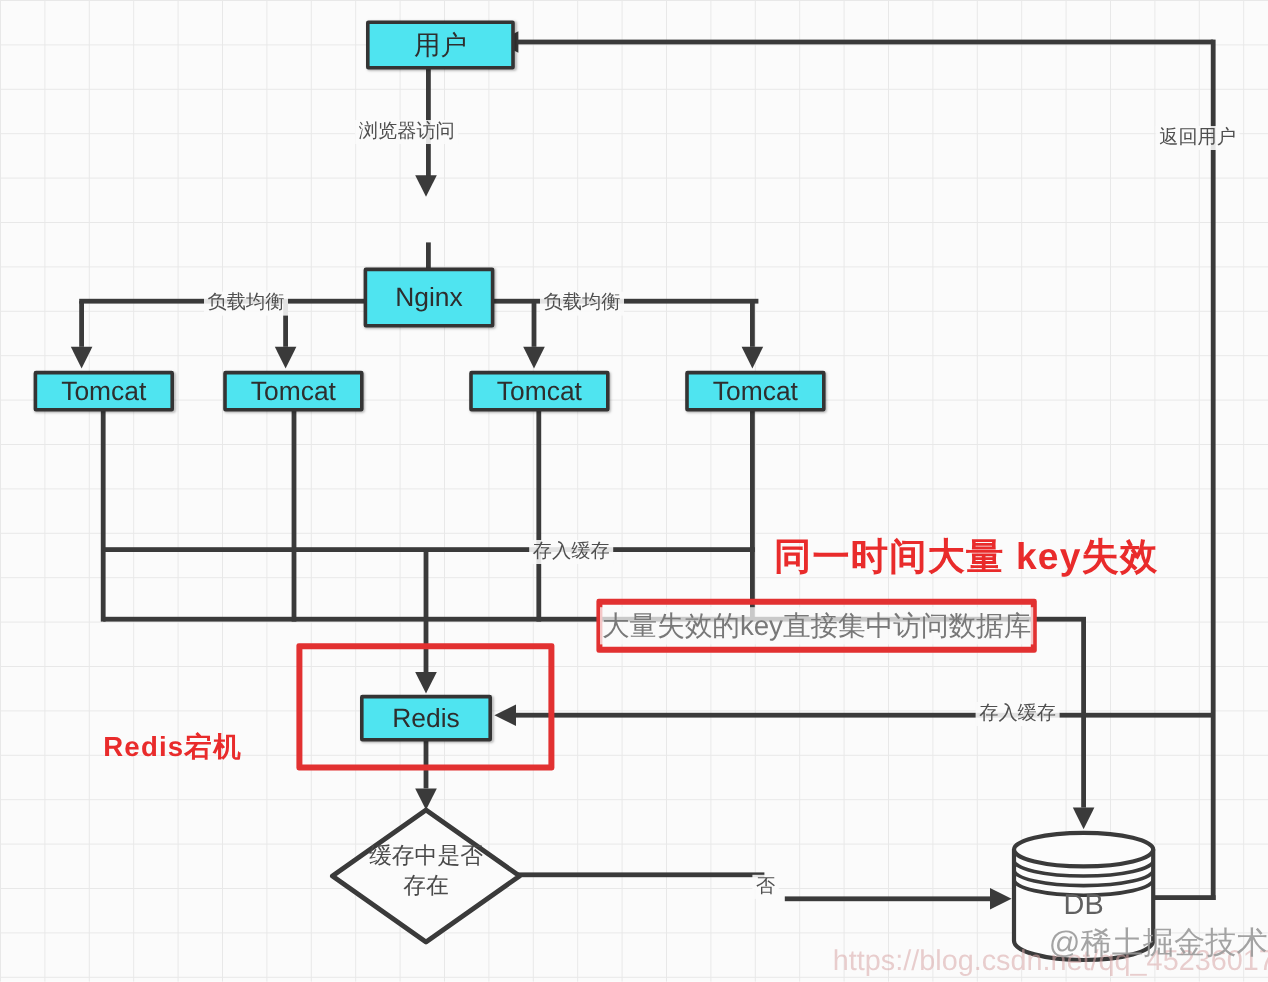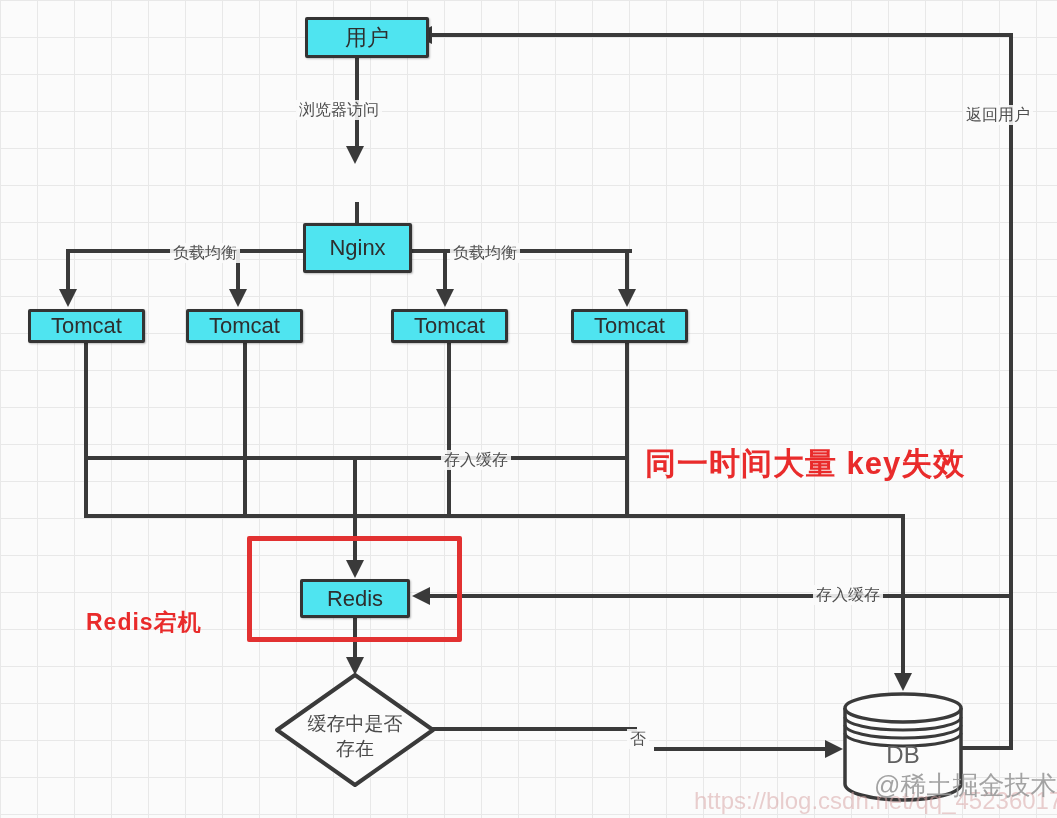--- a/index.html
+++ b/index.html
@@ -59,21 +59,21 @@
     letter-spacing:1px;
   }
   .gray-note{
     font-size:23px;color:#787878;white-space:nowrap;
     background:rgba(250,250,250,0.75);
     padding:0 2px;
   }
   .decision-text{
     position:absolute;
     width:160px;text-align:center;
-    font-size:19px;line-height:25px;color:#4a4a4a;margin-top:10px;
+    font-size:19px;line-height:25px;color:#4a4a4a;
   }
   .db-label{
     position:absolute;
     width:124px;text-align:center;
     font-size:24px;color:#606060;
   }
   .wm-community{
     position:absolute;
     font-size:26px;color:#9a9a9a;opacity:.9;white-space:nowrap;margin-left:48px;
   }
@@ -172,20 +172,23 @@
   <div class="lbl" style="left:296px;top:100px;">浏览器访问</div>
   <div class="lbl" style="left:170px;top:243px;">负载均衡</div>
   <div class="lbl" style="left:450px;top:243px;">负载均衡</div>
   <div class="lbl" style="left:441px;top:450px;">存入缓存</div>
   <div class="lbl" style="left:771px;top:585px;margin-left:42px;">存入缓存</div>
   <div class="lbl" style="left:963px;top:105px;">返回用户</div>
   <div class="lbl" style="left:627px;top:729px;">否</div>
 
   <div class="red-text" style="left:645px;top:443px;font-size:31px;text-align:right;">同一时间大量 key失效</div>
 
+  <div class="red-box" style="left:497px;top:499px;width:367px;height:45px;">
+    <span class="gray-note">大量失效的key直接集中访问数据库</span>
+  </div>
 
   <div class="red-box" style="left:247px;top:536px;width:215px;height:106px;"></div>
   <div class="red-text" style="left:86px;top:607px;font-size:23px;">Redis宕机</div>
 
   <div class="wm-url" style="left:694px;top:787px;">https://blog.csdn.net/qq_45236017</div>
   <div class="wm-community" style="left:826px;top:768px;">@稀土掘金技术社区</div>
 
 </div>
 
 </body></html>

